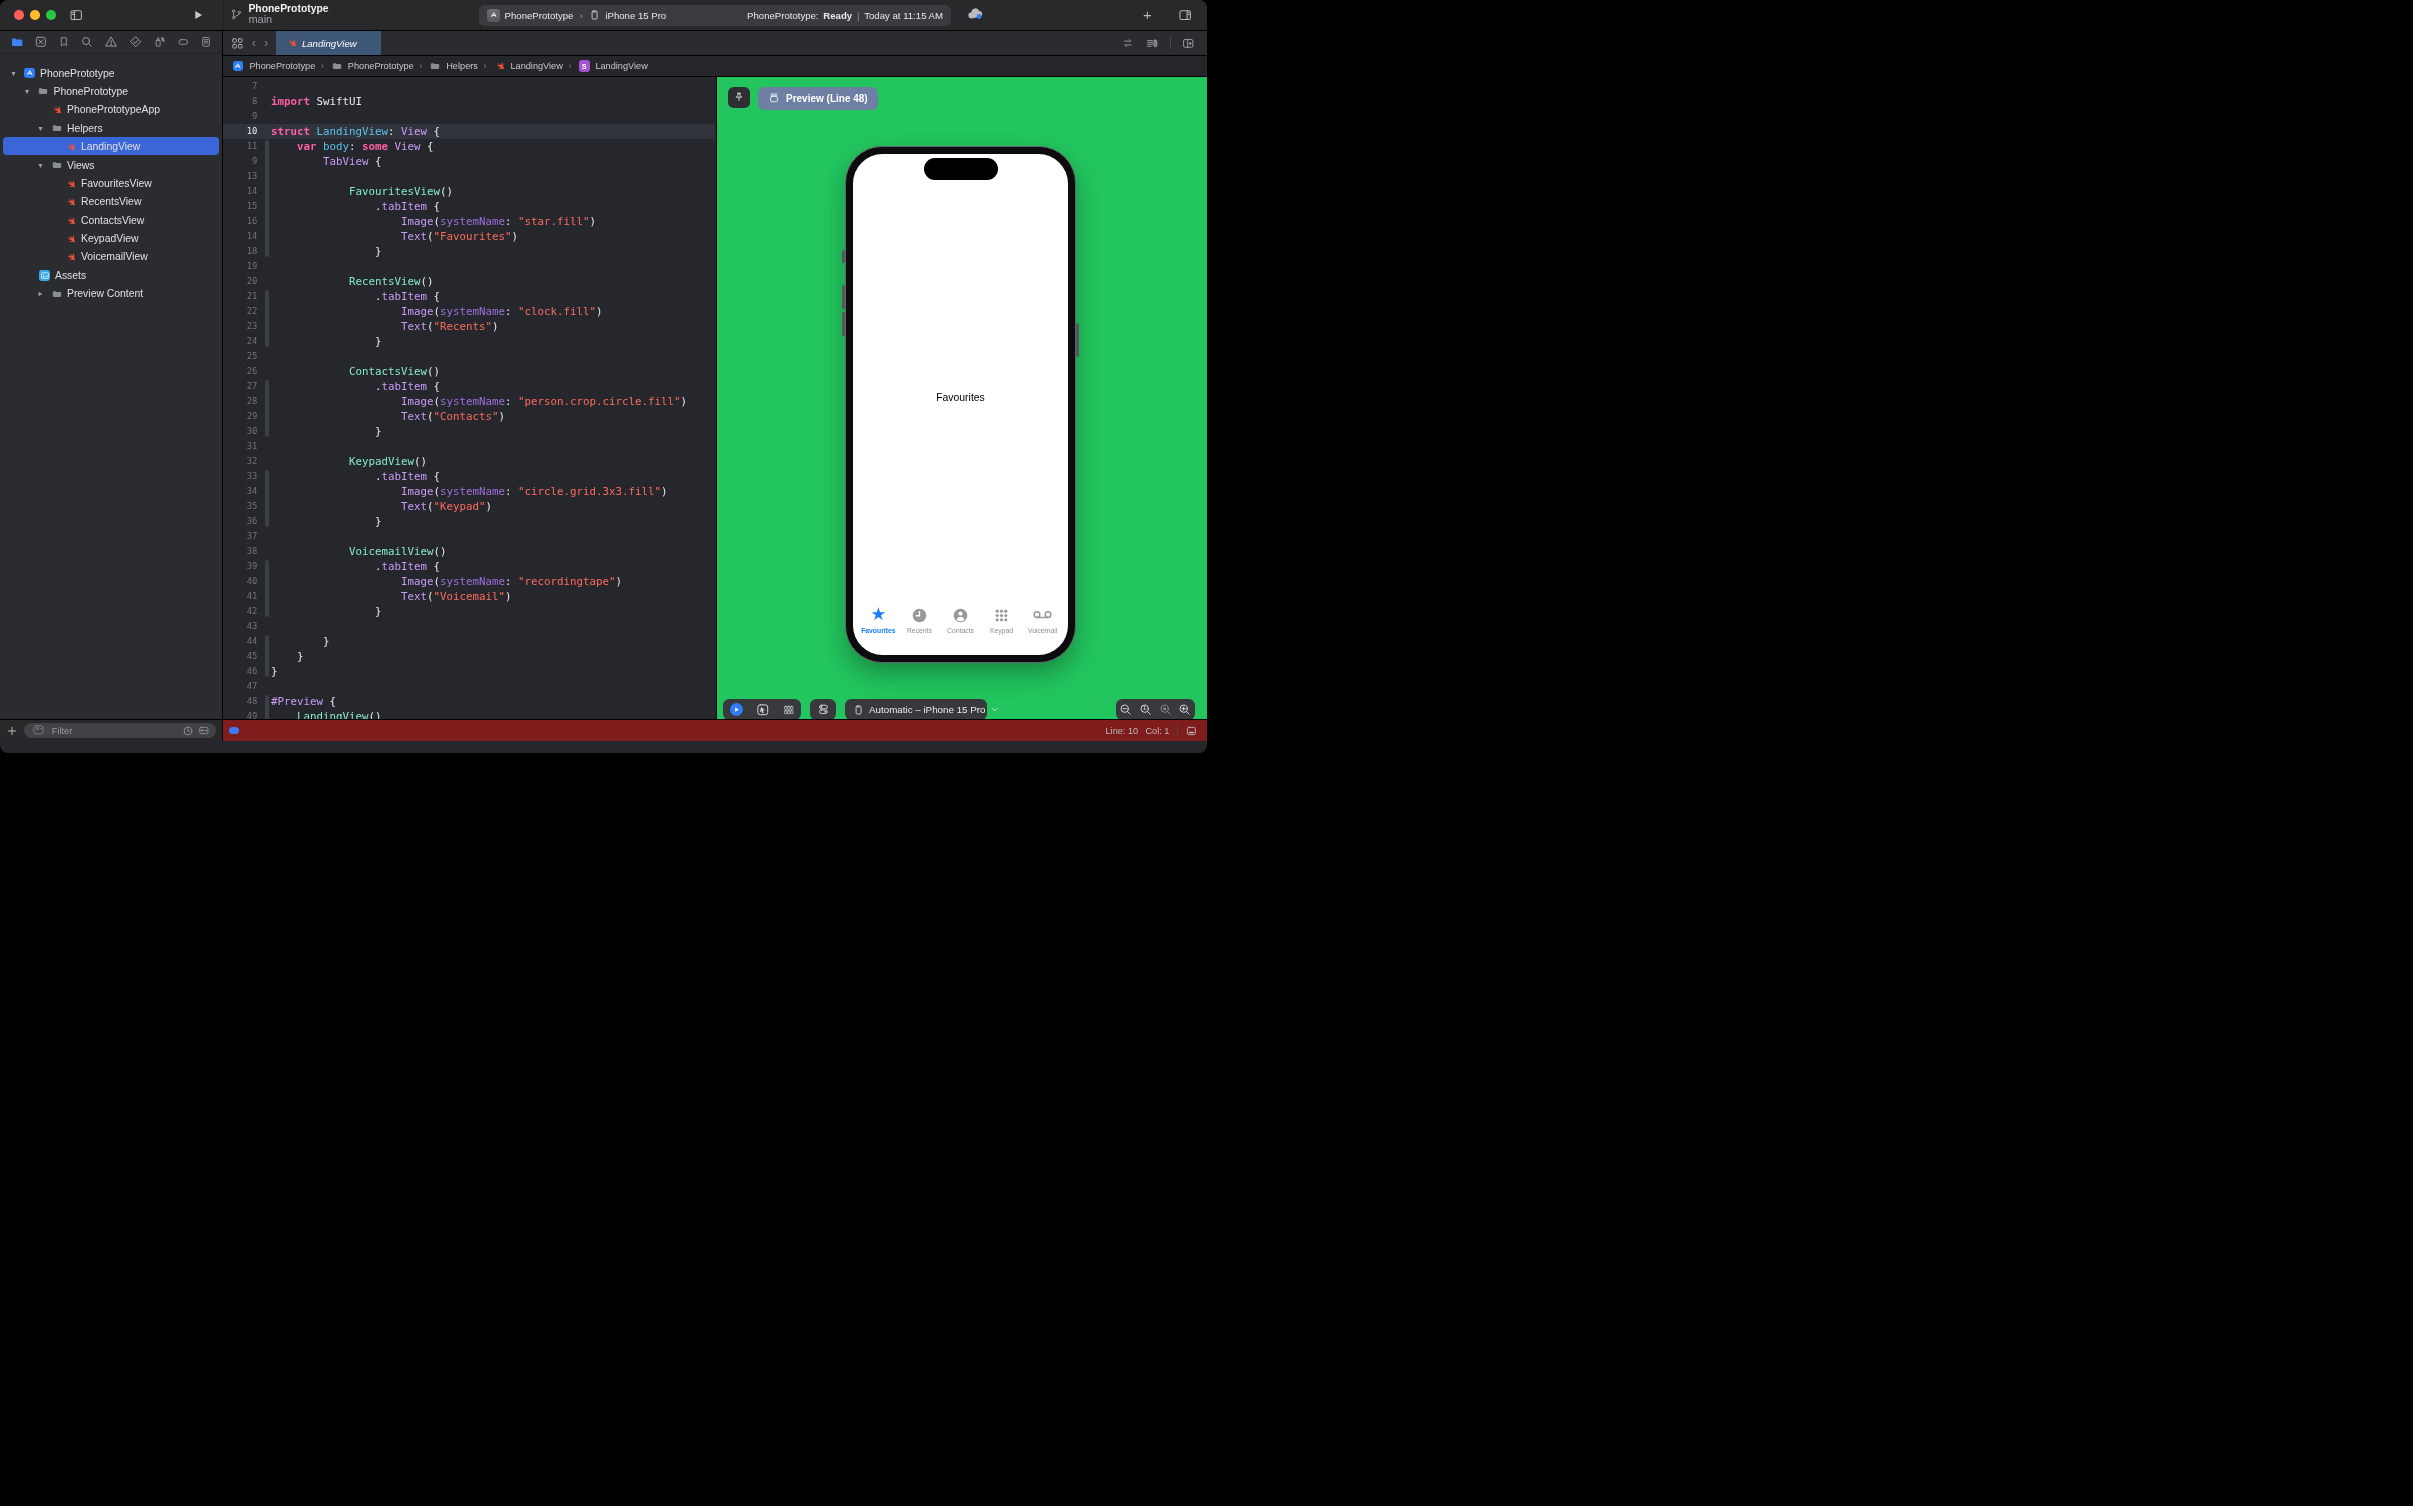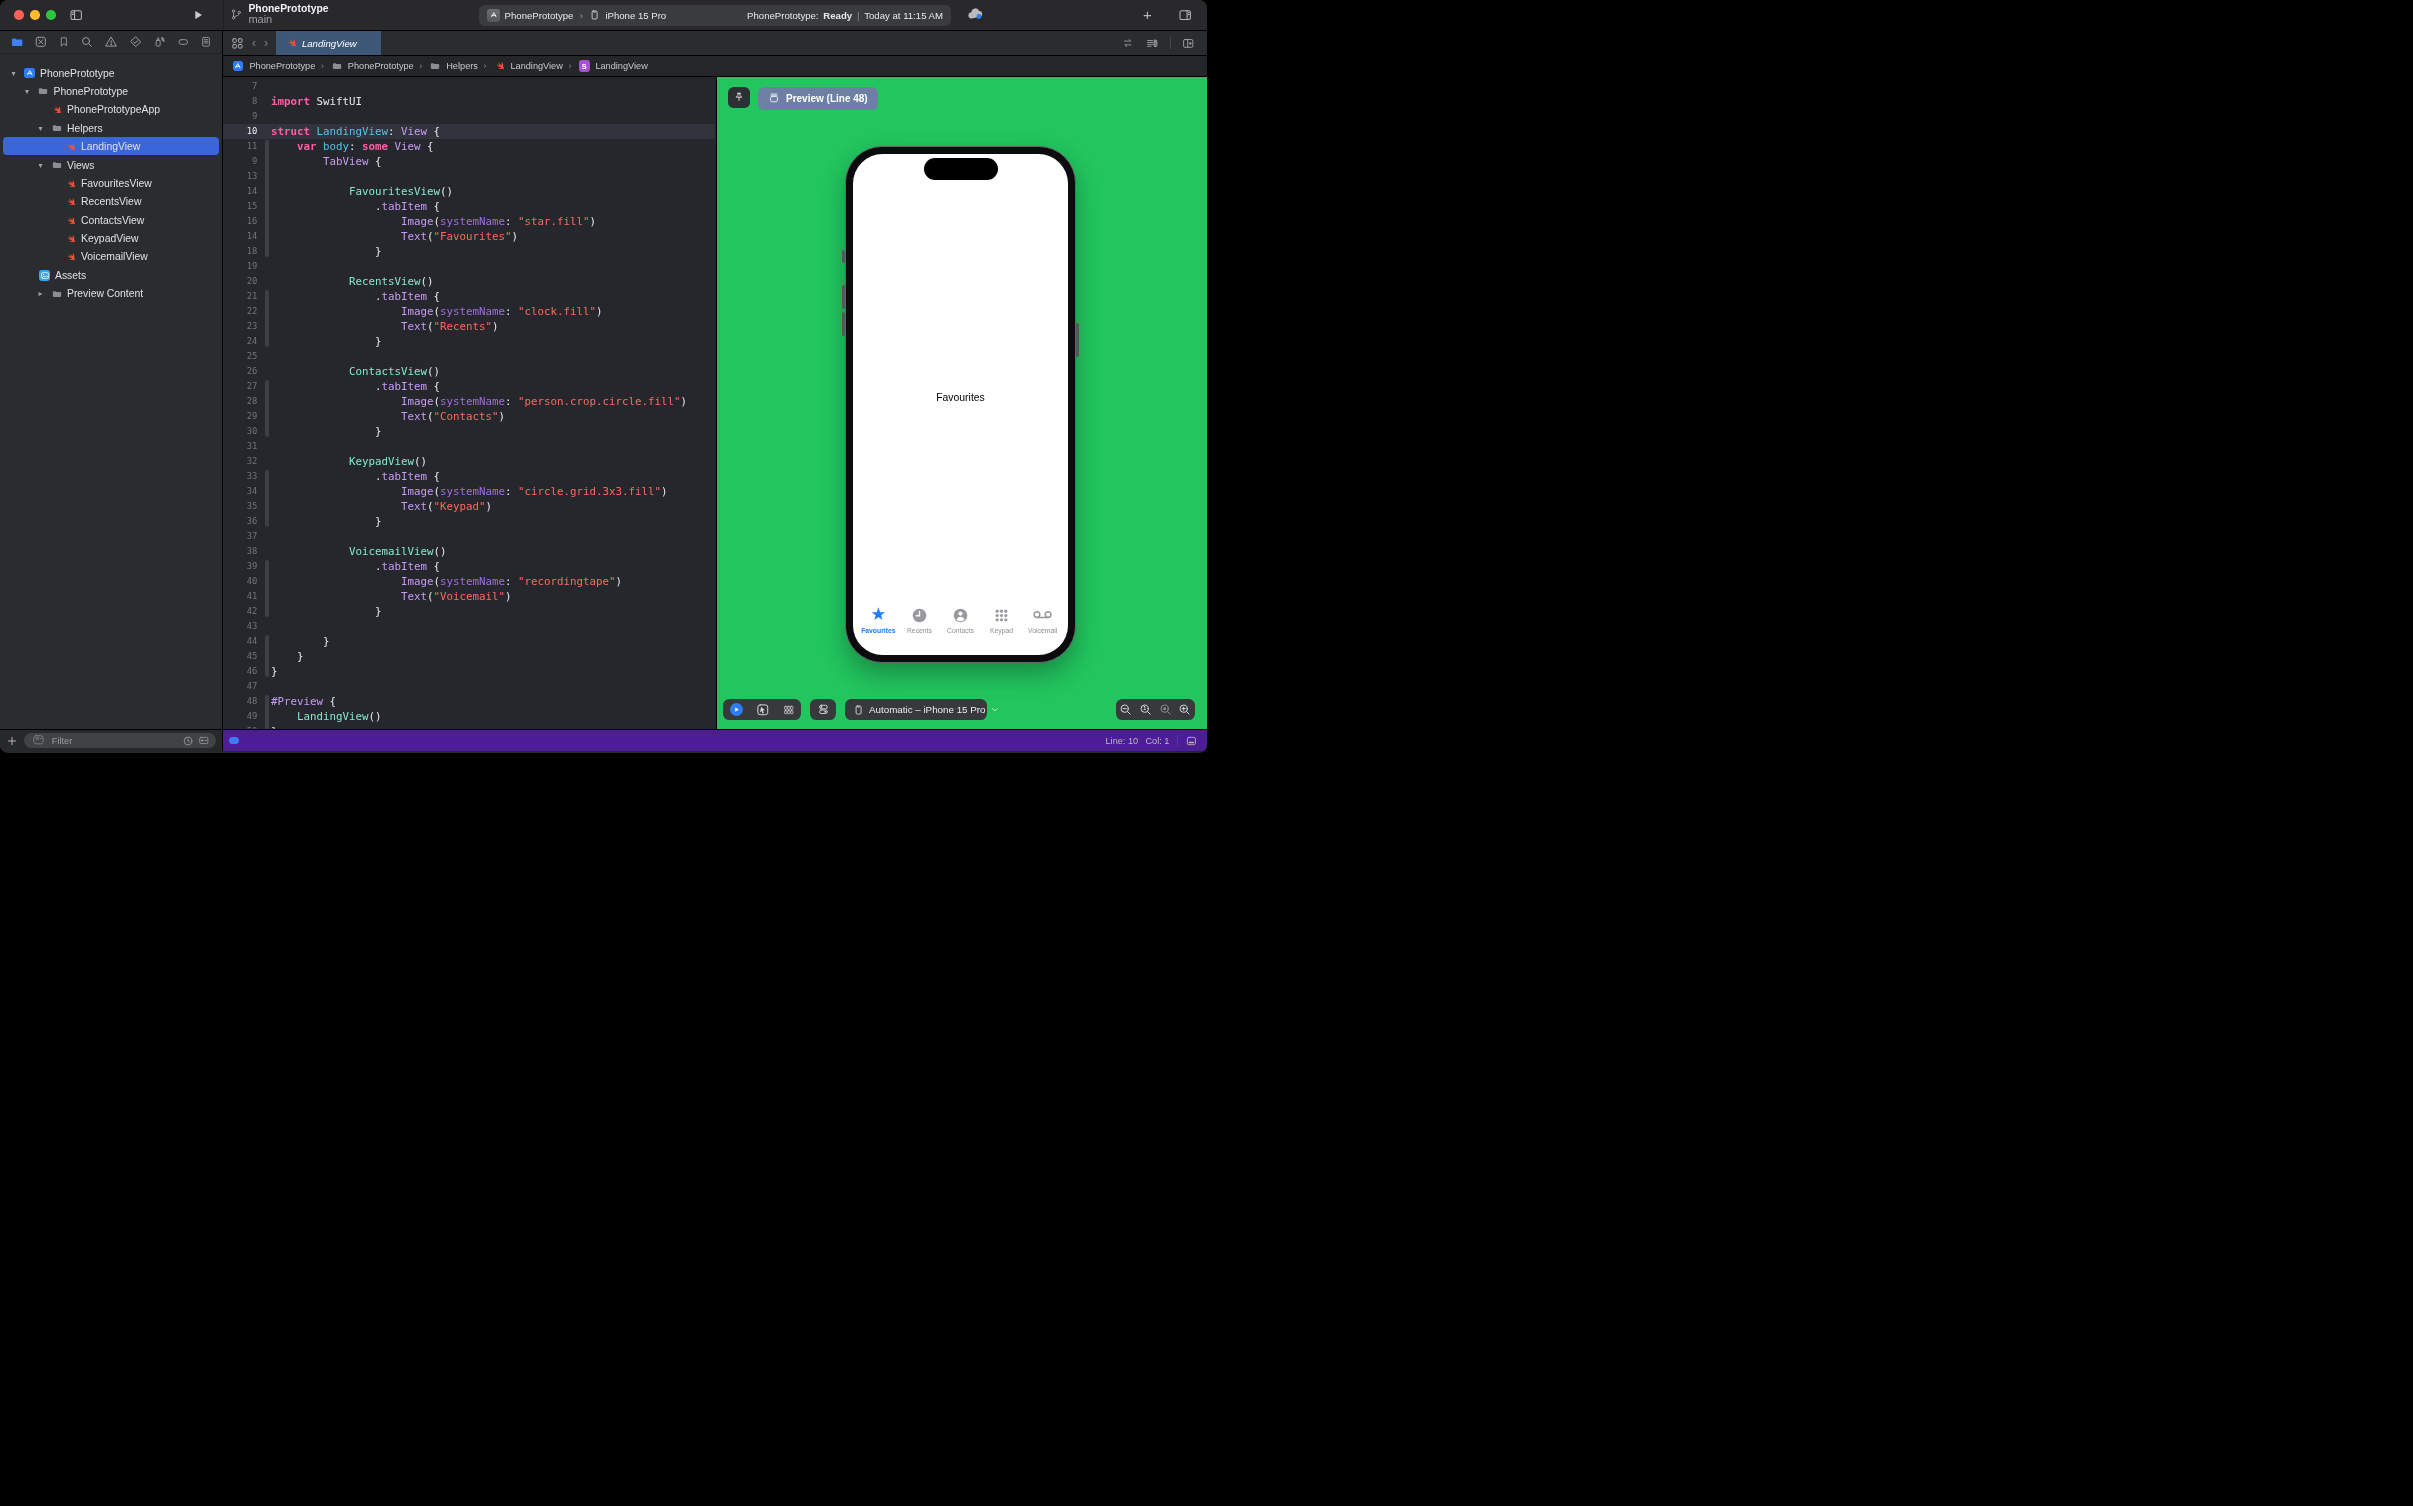--- a/index.html
+++ b/index.html
@@ -110,21 +110,21 @@
             align-items:center;justify-content:space-around;color:#d8d9db;}
   .g1{left:6.4px;width:78px;}
   .g2{left:93px;width:26px;}
   .g3{left:128px;width:142px;gap:4.8px;justify-content:flex-start;padding:0 8px;box-sizing:border-box;
       font-size:9.8px;color:#ececee;white-space:nowrap;}
   .gz{right:12px;width:79px;}
   .play-circle{width:13.6px;height:13.6px;border-radius:50%;background:#2f7cf6;display:flex;align-items:center;justify-content:center;}
   .dim{color:#8c8e93;}
 
   
-  .bottombar{position:absolute;left:0;right:0;bottom:2px;height:21px;background:#4c1d95;border-top:0.8px solid #000;display:flex;align-items:center;}
+  .bottombar{position:absolute;left:0;right:0;bottom:12px;height:21px;background:#7f1d1d;border-top:0.8px solid #000;display:flex;align-items:center;}
   .bb-nav{width:223px;flex:none;height:100%;background:#27282a;border-right:0.8px solid #000;display:flex;align-items:center;
           padding:0 6.4px;box-sizing:border-box;gap:5.6px;}
   .bb-plus{color:#c9c9cd;font-size:12.8px;line-height:0;}
   .filter-field{flex:1;height:15px;background:#404245;border-radius:8px;display:flex;align-items:center;padding:0 4.8px;gap:4px;
                 color:#9b9ca1;font-size:9.2px;}
   .ff-right{margin-left:auto;display:flex;align-items:center;gap:3.2px;}
   .bb-editor{flex:1;position:relative;height:100%;}
   .bcap{position:absolute;left:5.6px;top:7.2px;width:10.4px;height:7.2px;border-radius:3.6px;background:#3f79f3;}
   .bb-right{display:flex;align-items:center;gap:7.2px;padding-right:9.6px;color:#b9babd;font-size:9.2px;}
   .bb-div{width:0.8px;height:10.4px;background:#47484c;}

